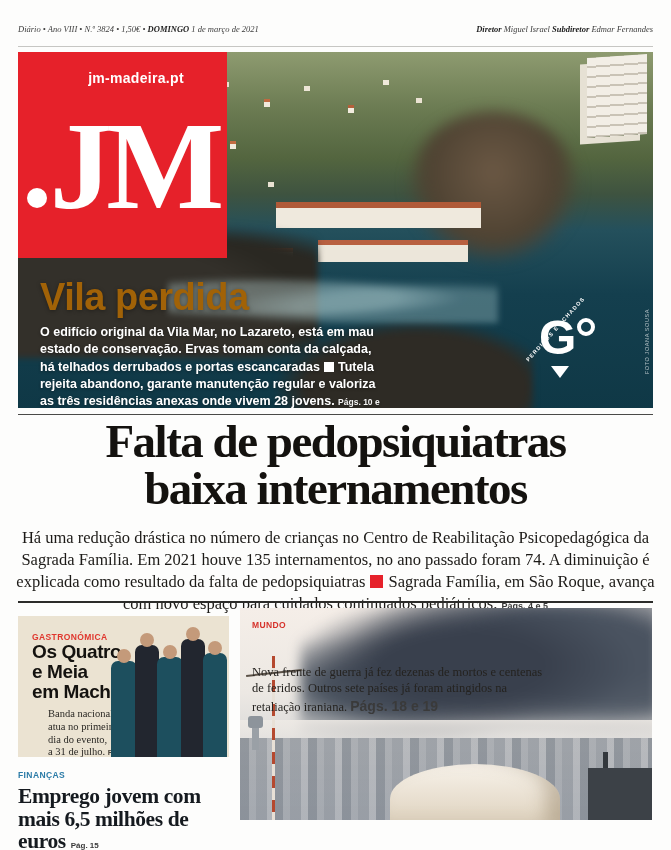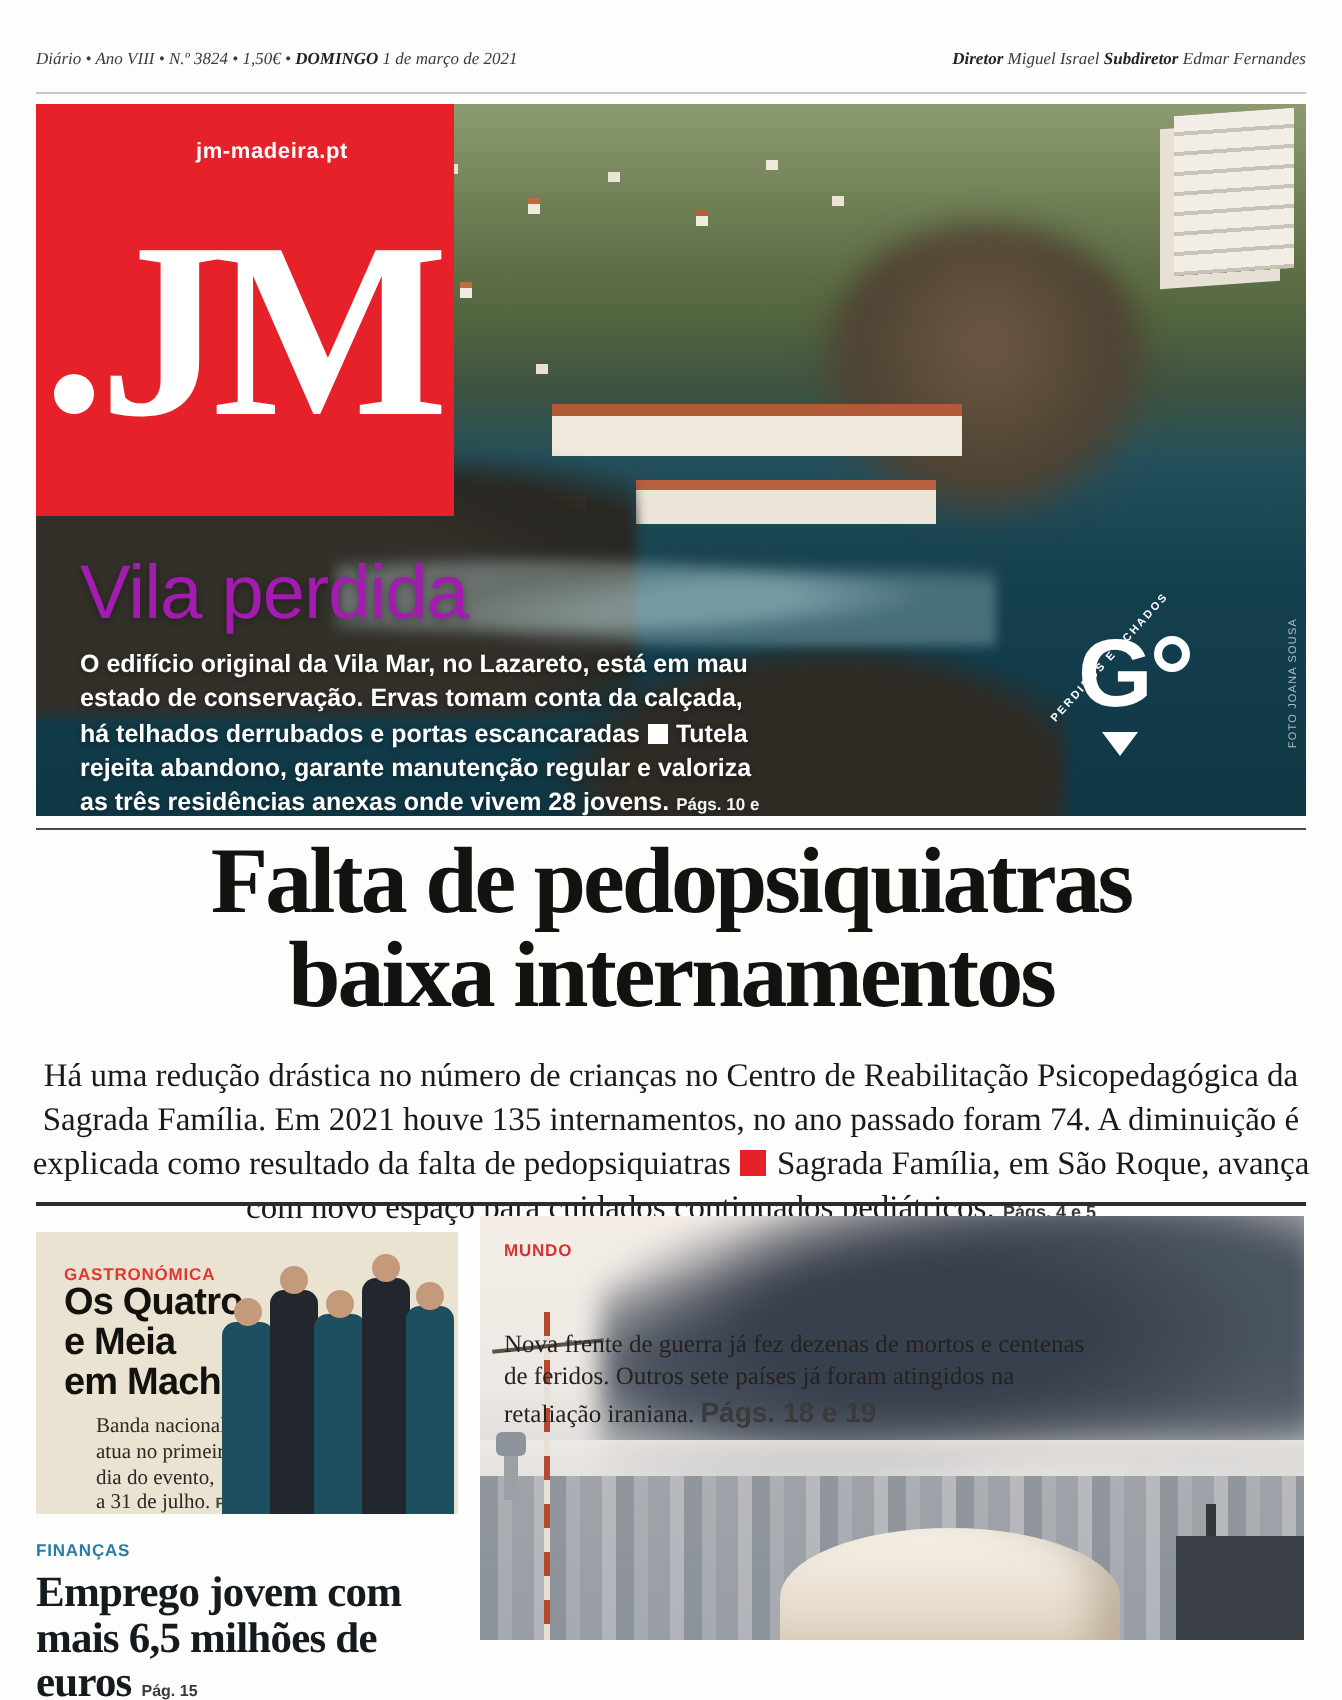--- a/index.html
+++ b/index.html
@@ -35,25 +35,25 @@
   .hero-photo .vila3{position:absolute;left:215px;top:196px;width:60px;height:14px;background:#e8e2d5;border-top:4px solid #a95535;}
   .hero-photo .rocks1{position:absolute;left:-30px;bottom:50px;width:330px;height:140px;
     background:radial-gradient(ellipse at 25% 75%,#33302a 0 55%,rgba(51,48,42,0) 70%),
                radial-gradient(ellipse at 65% 55%,#2a2822 0 50%,rgba(42,40,34,0) 66%);filter:blur(3px);}
   .hero-photo .rocks2{position:absolute;right:120px;bottom:-10px;width:260px;height:100px;
     background:radial-gradient(ellipse at 55% 70%,#2e2b25 0 55%,rgba(46,43,37,0) 70%);filter:blur(3px);}
   .hero-photo .foam{position:absolute;left:150px;bottom:85px;width:330px;height:50px;
     background:radial-gradient(ellipse at 30% 50%,rgba(205,233,233,.35) 0 40%,rgba(205,233,233,0) 60%),
                radial-gradient(ellipse at 78% 70%,rgba(195,228,230,.3) 0 35%,rgba(195,228,230,0) 55%);filter:blur(3px);}
   .logo-block{position:absolute;left:0;top:0;width:209px;height:206px;background:#e6212a;color:#fff;text-align:center;}
-  .logo-site{margin-top:18px;font-size:11px;font-weight:700;letter-spacing:.3px;padding-left:27px;}
+  .logo-site{margin-top:18px;font-size:14px;font-weight:700;letter-spacing:.3px;padding-left:27px;}
   .logo-jm{position:absolute;left:0;right:0;top:52px;font-family:"Liberation Serif",serif;
     font-weight:700;font-size:125px;line-height:1;letter-spacing:-6px;}
   .logo-dot{display:inline-block;width:20px;height:20px;border-radius:50%;background:#fff;margin-right:3px;vertical-align:baseline;}
-  .hero-head{position:absolute;left:22px;top:224px;color:#a21caf;font-weight:400;font-size:38px;letter-spacing:-.5px;
+  .hero-head{position:absolute;left:22px;top:224px;color:#a16207;font-weight:700;font-size:38px;letter-spacing:-.5px;
     text-shadow:0 1px 4px rgba(0,0,0,.35);}
   .hero-lead{position:absolute;left:22px;top:272px;width:345px;color:#fff;font-weight:700;font-size:12.5px;line-height:1.38;
     text-shadow:0 1px 3px rgba(0,0,0,.4);}
   .sq-white{display:inline-block;width:10px;height:10px;background:#fff;margin:0 4px;vertical-align:-1px;}
   .hero-pages{font-size:8.5px;font-weight:700;opacity:.95;}
   .stamp{position:absolute;right:52px;bottom:28px;width:74px;height:74px;color:#fff;}
   .stamp-arc{position:absolute;left:-14px;top:20px;transform:rotate(-48deg);font-size:5.5px;font-weight:700;letter-spacing:1.2px;white-space:nowrap;}
   .stamp-g{position:absolute;left:12px;top:8px;font-size:48px;font-weight:800;line-height:1;letter-spacing:-2px;}
   .stamp-o{position:absolute;right:6px;top:12px;width:10px;height:10px;border:4.5px solid #fff;border-radius:50%;}
   .stamp-pin{position:absolute;left:24px;bottom:2px;width:0;height:0;border-left:9px solid transparent;border-right:9px solid transparent;border-top:12px solid #fff;}

